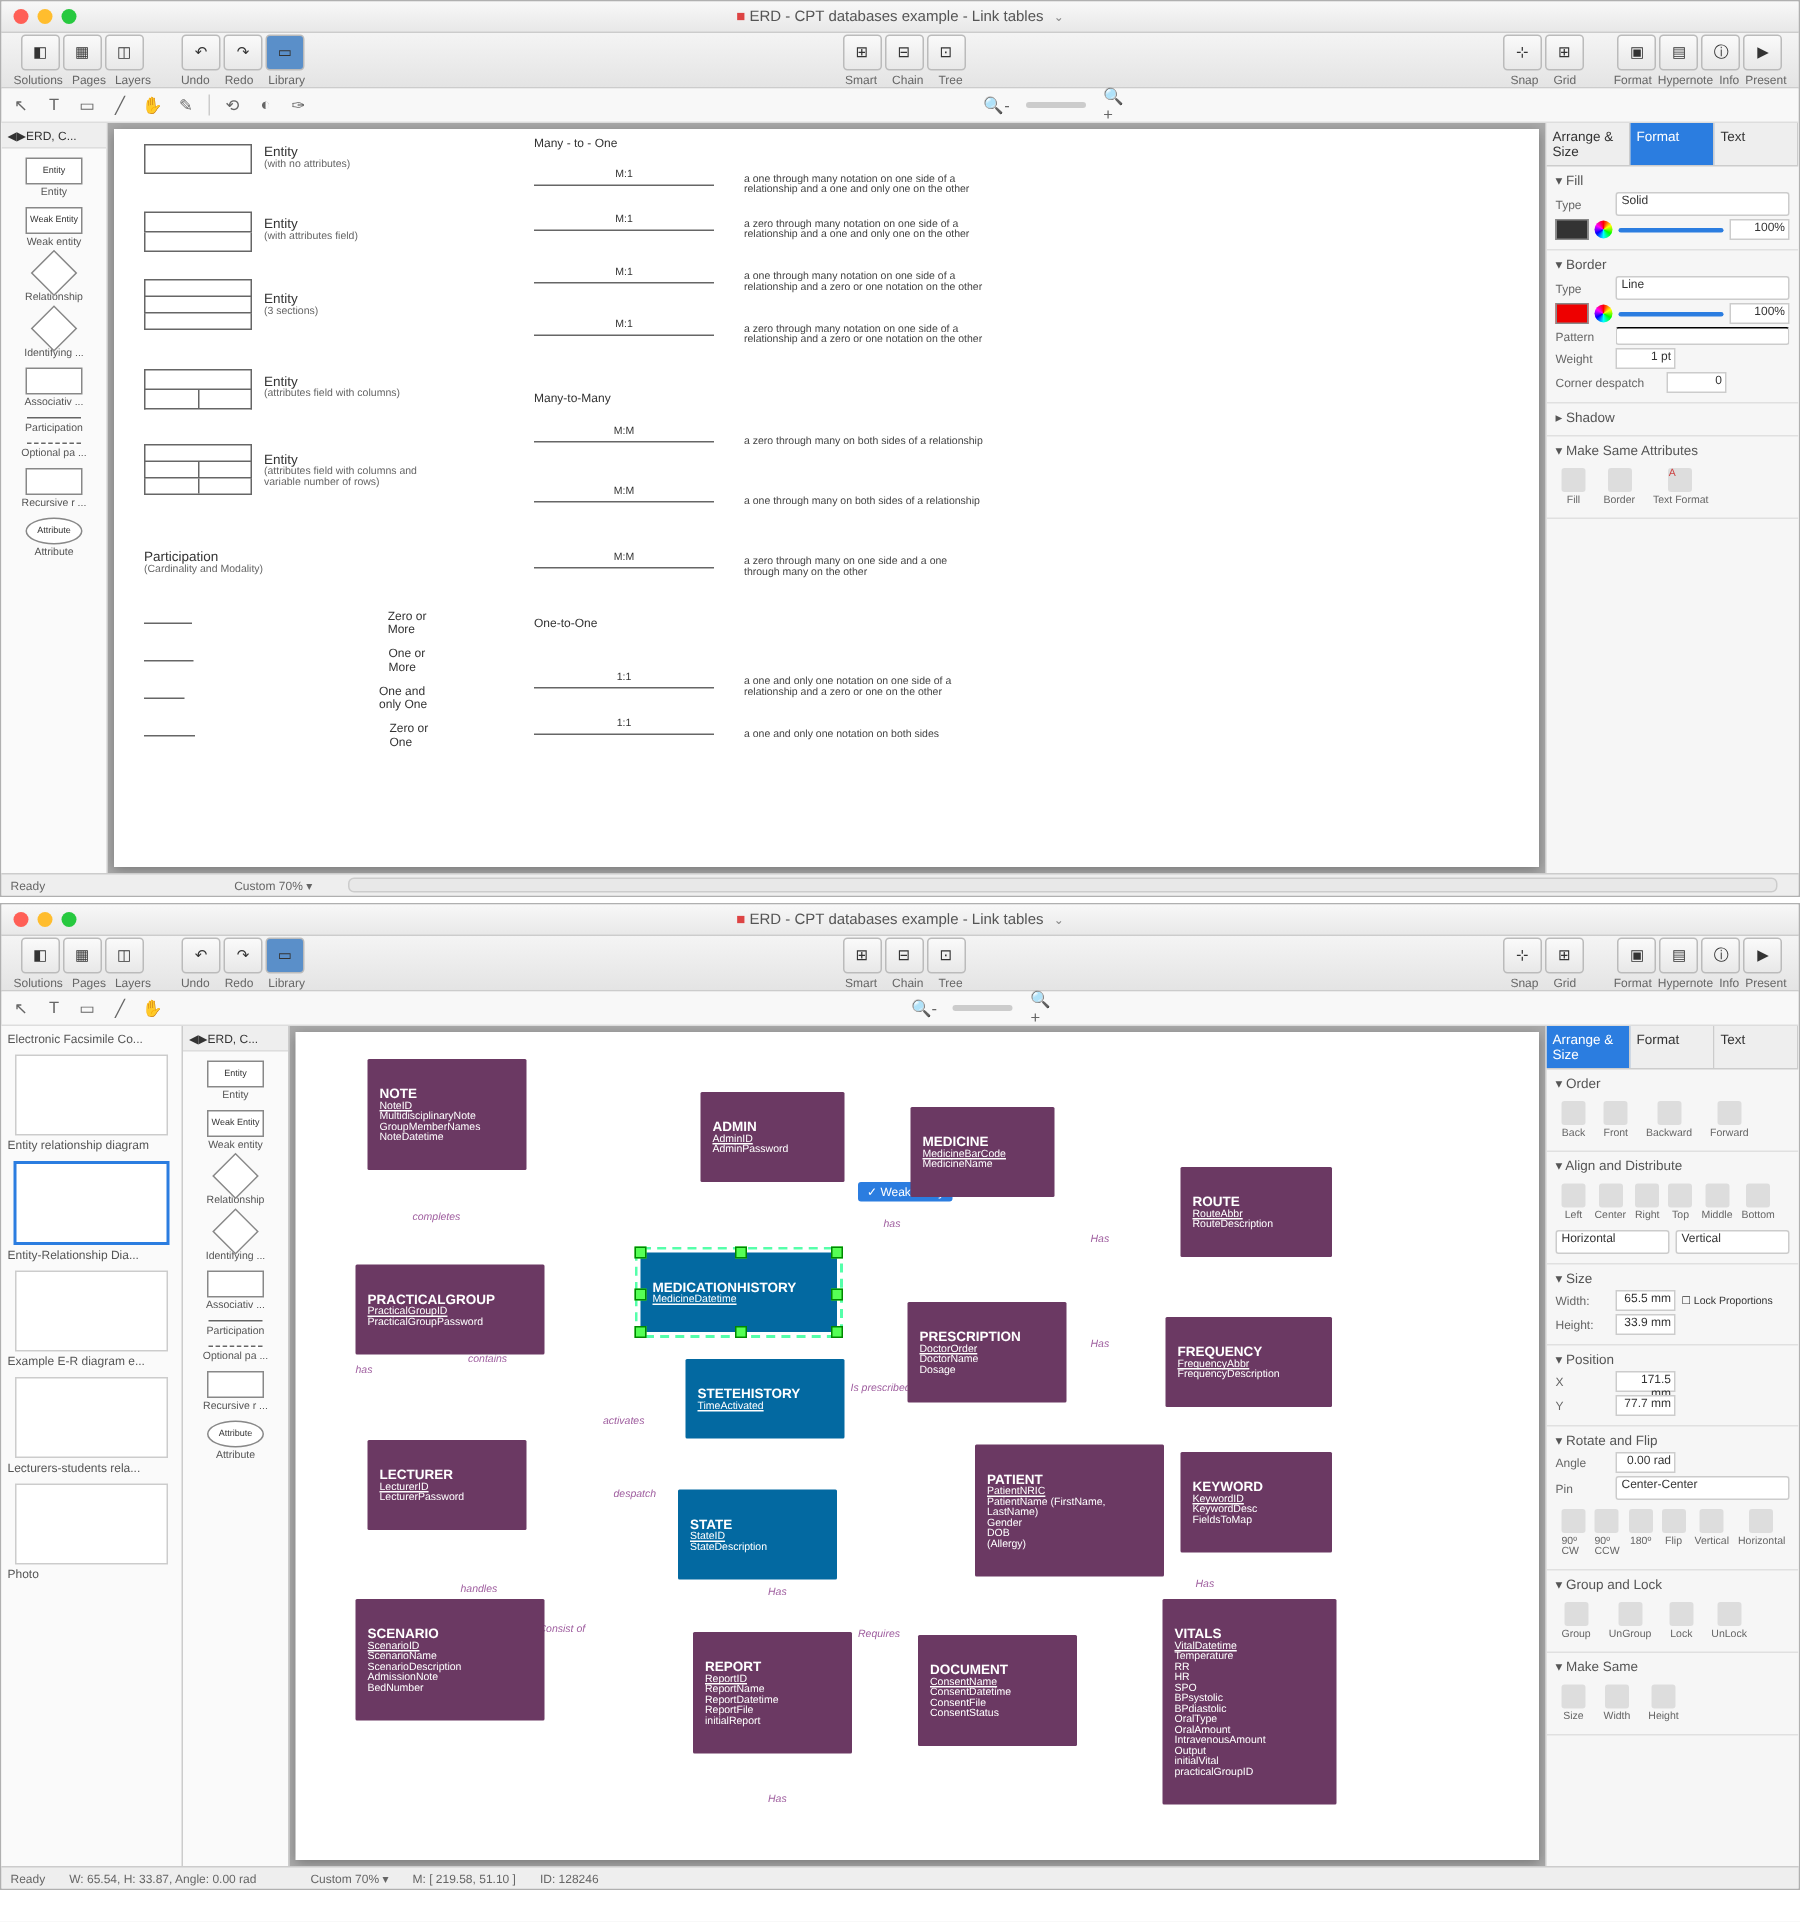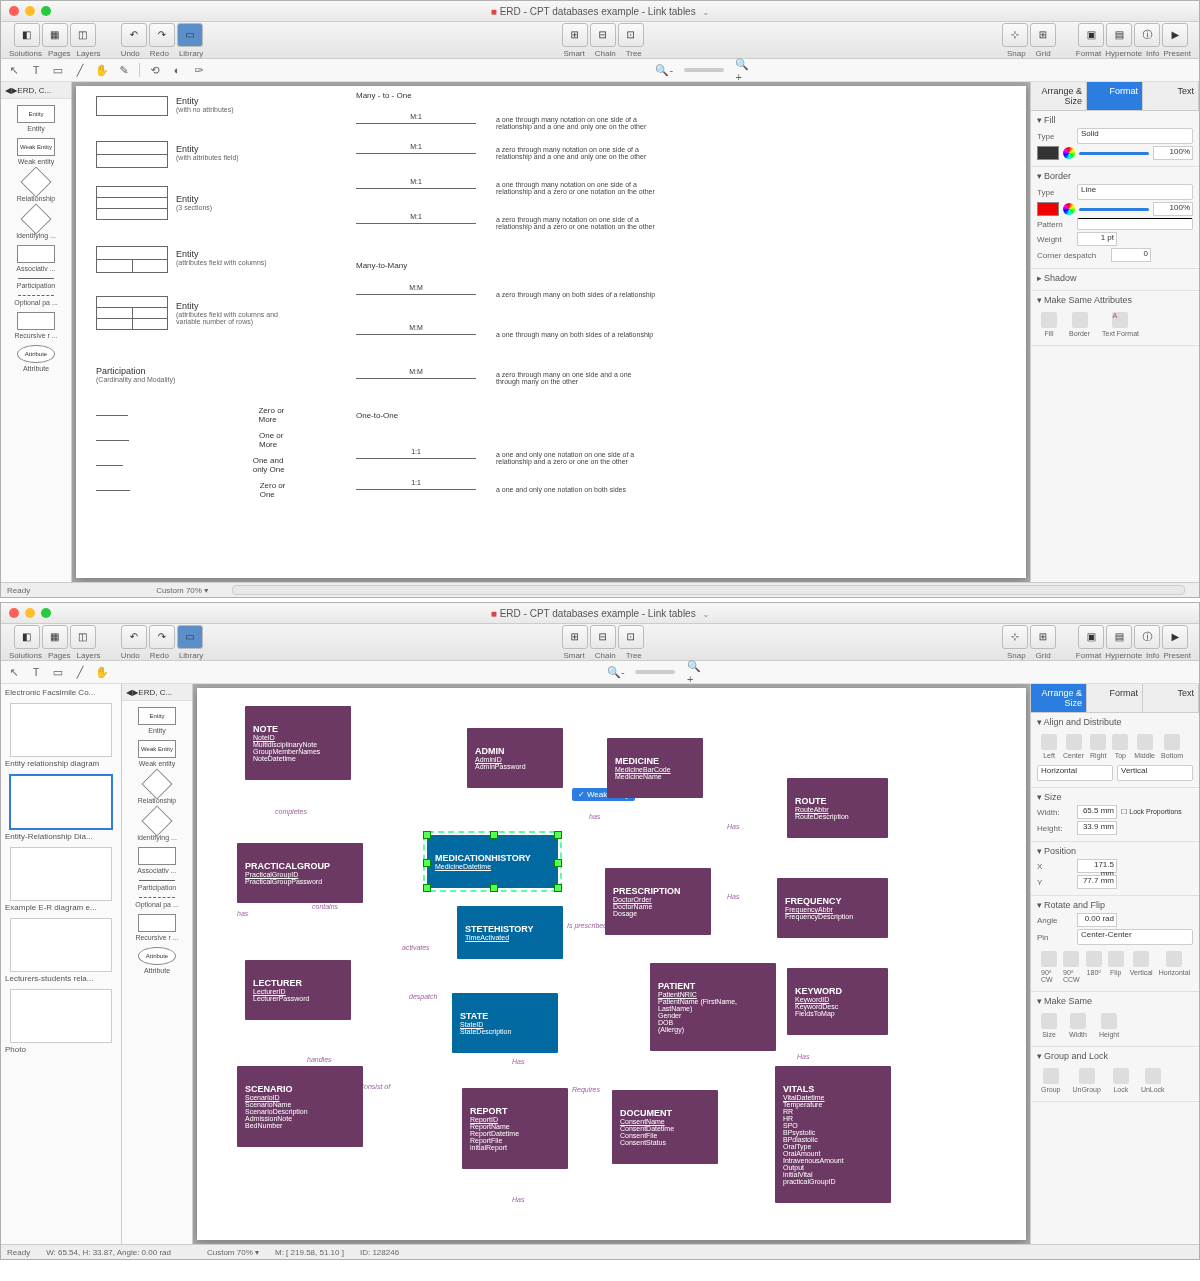--- a/index.html
+++ b/index.html
@@ -28,21 +28,21 @@
 .libhdr{height:16px;background:#eee;border-bottom:1px solid #ddd;display:flex;align-items:center;padding:0 4px;font-size:8px}
 .libitem{text-align:center;margin:6px 0}
 .libshape{width:36px;height:16px;border:1px solid #888;margin:0 auto 2px;background:#fff;font-size:6px;display:flex;align-items:center;justify-content:center}
 .libshape.diamond{transform:rotate(45deg);width:20px;height:20px}
 .libshape.oval{border-radius:50%}
 .liblbl{font-size:7px;color:#555}
 .canvas{flex:1;background:#aaa;position:relative;overflow:hidden}
 .page{background:#fff;margin:4px;box-shadow:0 2px 8px rgba(0,0,0,0.3);position:relative;height:calc(100% - 8px)}
 .rightpane{width:168px;border-left:1px solid #ccc;background:#f6f6f6;overflow:hidden}
 .tabs{display:flex;border-bottom:1px solid #ccc}
-.tab{flex:1;padding:4px;text-align:right;font-size:9px;background:#eee;border-right:1px solid #ccc}
+.tab{flex:1;padding:4px;text-align:left;font-size:9px;background:#eee;border-right:1px solid #ccc}
 .tab.active{background:#2b7de0;color:#fff}
 .sect{padding:4px 6px;border-bottom:1px solid #e0e0e0}
 .secthdr{font-size:9px;color:#555;margin-bottom:3px}
 .row{display:flex;align-items:center;margin:2px 0;gap:4px}
 .lbl{font-size:8px;color:#666;width:36px}
 .select{flex:1;height:14px;border:1px solid #ccc;border-radius:2px;font-size:8px;padding:0 3px;background:#fff}
 .swatch{width:20px;height:12px;border:1px solid #888}
 .slider{flex:1;height:3px;background:#2b7de0;border-radius:2px}
 .num{width:34px;height:12px;border:1px solid #ccc;font-size:8px;text-align:right;padding:0 2px;background:#fff}
 .statusbar{height:14px;background:#eee;border-top:1px solid #ccc;display:flex;align-items:center;padding:0 6px;font-size:8px;color:#666;gap:16px}
@@ -703,20 +703,41 @@
         </div>
     </div>
 
     <div class="rightpane">
       <div class="tabs">
         <div class="tab active">Arrange &amp; Size</div>
         <div class="tab">Format</div>
         <div class="tab">Text</div>
       </div>
       <div class="sect">
+        <div class="secthdr">▾ <span>Order</span></div>
+        <div class="iconstrip">
+          <div class="iconitem">
+              <div class="ic"></div>
+              <span>Back</span>
+            </div>
+          <div class="iconitem">
+              <div class="ic"></div>
+              <span>Front</span>
+            </div>
+          <div class="iconitem">
+              <div class="ic"></div>
+              <span>Backward</span>
+            </div>
+          <div class="iconitem">
+              <div class="ic"></div>
+              <span>Forward</span>
+            </div>
+        </div>
+      </div>
+      <div class="sect">
         <div class="secthdr">▾ <span>Align and Distribute</span></div>
         <div class="iconstrip" style="gap:6px">
           <div class="iconitem">
               <div class="ic"></div>
               <span>Left</span>
             </div>
           <div class="iconitem">
               <div class="ic"></div>
               <span>Center</span>
             </div>
@@ -796,54 +817,54 @@
               <div class="ic"></div>
               <span>Vertical</span>
             </div>
           <div class="iconitem">
               <div class="ic"></div>
               <span>Horizontal</span>
             </div>
         </div>
       </div>
       <div class="sect">
+        <div class="secthdr">▾ <span>Group and Lock</span></div>
+        <div class="iconstrip">
+          <div class="iconitem">
+              <div class="ic"></div>
+              <span>Group</span>
+            </div>
+          <div class="iconitem">
+              <div class="ic"></div>
+              <span>UnGroup</span>
+            </div>
+          <div class="iconitem">
+              <div class="ic"></div>
+              <span>Lock</span>
+            </div>
+          <div class="iconitem">
+              <div class="ic"></div>
+              <span>UnLock</span>
+            </div>
+        </div>
+      </div>
+      <div class="sect">
         <div class="secthdr">▾ <span>Make Same</span></div>
         <div class="iconstrip">
           <div class="iconitem">
               <div class="ic"></div>
               <span>Size</span>
             </div>
           <div class="iconitem">
               <div class="ic"></div>
               <span>Width</span>
             </div>
           <div class="iconitem">
               <div class="ic"></div>
               <span>Height</span>
-            </div>
-        </div>
-      </div>
-      <div class="sect">
-        <div class="secthdr">▾ <span>Group and Lock</span></div>
-        <div class="iconstrip">
-          <div class="iconitem">
-              <div class="ic"></div>
-              <span>Group</span>
-            </div>
-          <div class="iconitem">
-              <div class="ic"></div>
-              <span>UnGroup</span>
-            </div>
-          <div class="iconitem">
-              <div class="ic"></div>
-              <span>Lock</span>
-            </div>
-          <div class="iconitem">
-              <div class="ic"></div>
-              <span>UnLock</span>
             </div>
         </div>
       </div>
     </div>
   </div>
 
   <div class="statusbar">
     <span>Ready</span>
     <span>W: 65.54,  H: 33.87,  Angle: 0.00 rad</span>
     <div style="margin-left:20px"><span>Custom 70%</span> ▾</div>

